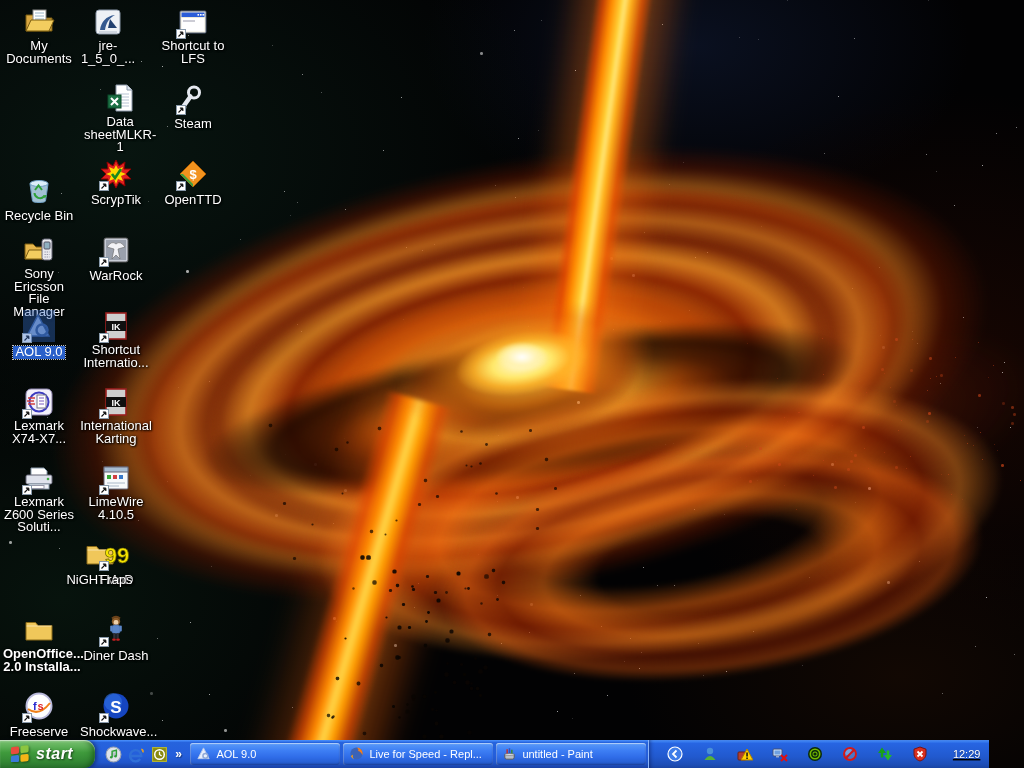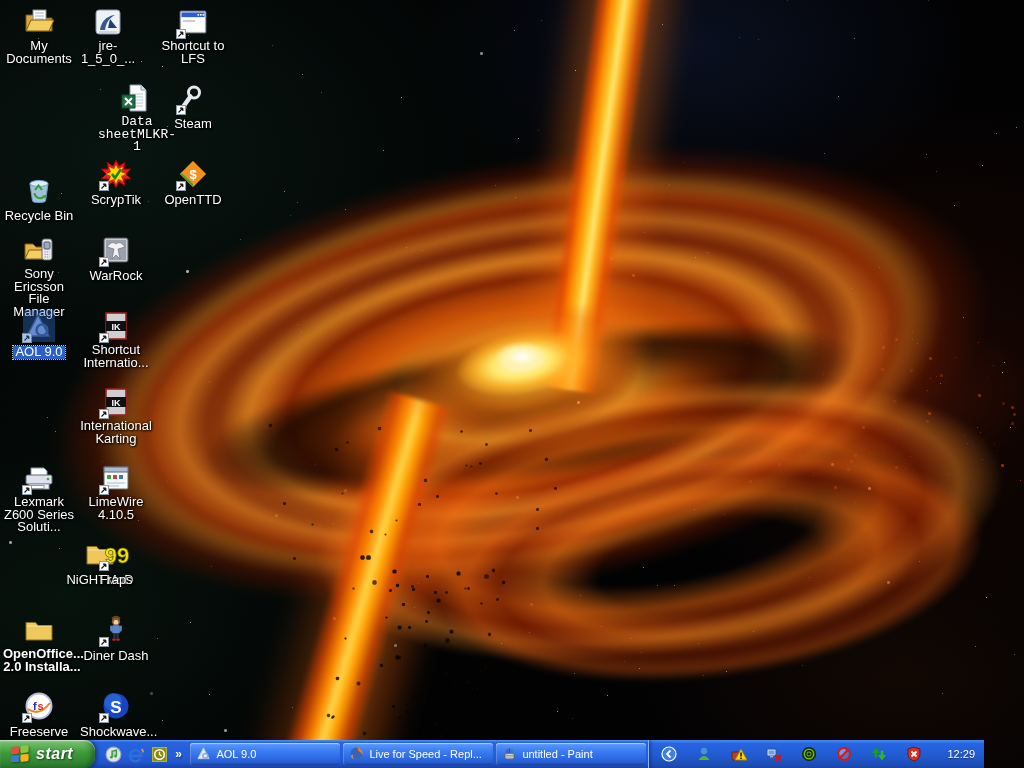--- a/index.html
+++ b/index.html
@@ -75,23 +75,23 @@
   .ql-icon{width:17px;height:17px;cursor:pointer;}
   .ql-icon svg{width:17px;height:17px;display:block;}
   .ql-chevron{color:#fff;font-size:12px;font-weight:bold;cursor:pointer;text-shadow:1px 1px 1px rgba(0,0,0,.4);margin-left:1px;}
   #tb-windows{display:flex;align-items:center;}
   .tb-btn{width:150px;height:22px;margin:0 1.5px;border-radius:3px;display:flex;align-items:center;gap:5px;
     padding:0 6px;box-sizing:border-box;color:#fff;font-size:11px;white-space:nowrap;overflow:hidden;cursor:pointer;
     background:linear-gradient(#5b9bf8,#3d7ef4 35%,#2f6ce8 65%,#2258c8 100%);
     box-shadow:inset 0 1px 1px rgba(255,255,255,.55), inset 0 -1px 2px rgba(0,0,40,.35), inset 1px 0 1px rgba(255,255,255,.25);}
   .tb-btn svg{width:15px;height:15px;flex:0 0 auto;}
   .tb-btn .tb-label{overflow:hidden;text-overflow:ellipsis;}
-  #tray{margin-left:auto;display:flex;align-items:center;gap:19px;padding:0 9px 0 12px;
+  #tray{margin-left:auto;display:flex;align-items:center;gap:19px;padding:0 9px 0 18px;
     background:linear-gradient(#4f91f9 0%,#3a80f4 6%,#2765e2 12%,#2159ce 60%,#1c48ab 100%);
-    border-left:1px solid #8ab4f8;box-shadow:inset 3px 0 4px -2px rgba(0,0,40,.45);}
+    border-left:1px solid #8ab4f8;box-shadow:inset 3px 0 4px -2px rgba(0,0,40,.45);text-decoration:underline;}
   .tray-icon{width:16px;height:16px;cursor:pointer;}
   .tray-icon svg{width:16px;height:16px;display:block;}
   #clock{color:#fff;font-size:11px;margin-left:6px;text-shadow:0 1px 1px rgba(0,0,0,.45);}
 </style>
 </head>
 <body>
 
 <div id="screen">
   <div id="wp">
     <div class="wl glowB"></div>
@@ -148,20 +148,35 @@
             <polygon points="15,5 26,26 4,26" fill="#8aa4cc" stroke="#2e4f86" stroke-width="1.5"></polygon>
             <circle cx="19" cy="20" r="5.5" fill="none" stroke="#2e4f86" stroke-width="2.5"></circle>
           </svg>
           <span class="shortcut-arrow">
             <svg viewBox="0 0 10 10">
               <rect x="0.5" y="0.5" width="9" height="9" fill="#fff" stroke="#8899aa"></rect>
               <path d="M2.5 7.5L6.8 3.2M6.8 3.2H3.9M6.8 3.2v2.9" stroke="#111" stroke-width="1.2" fill="none"></path>
             </svg>
           </span>
         </div><span class="dlabel">AOL 9.0</span></div>
+      <div class="dicon" style="left: 1px; top: 386px;"><div class="iconbox">
+          <svg viewBox="0 0 32 32">
+            <rect x="3" y="3" width="26" height="26" rx="5" fill="#f2f0fa" stroke="#8f86b0"></rect>
+            <circle cx="16" cy="16" r="9.5" fill="none" stroke="#3b3bbf" stroke-width="2"></circle>
+            <path d="M5 12h7M4 15h7M5 18h7" stroke="#d04040" stroke-width="1.4"></path>
+            <rect x="14" y="9" width="9" height="13" fill="#fff" stroke="#778"></rect>
+            <path d="M16 12h5M16 15h5M16 18h5" stroke="#7a5cc0" stroke-width="1.2"></path>
+          </svg>
+          <span class="shortcut-arrow">
+            <svg viewBox="0 0 10 10">
+              <rect x="0.5" y="0.5" width="9" height="9" fill="#fff" stroke="#8899aa"></rect>
+              <path d="M2.5 7.5L6.8 3.2M6.8 3.2H3.9M6.8 3.2v2.9" stroke="#111" stroke-width="1.2" fill="none"></path>
+            </svg>
+          </span>
+        </div><span class="dlabel">Lexmark X74-X7...</span></div>
       <div class="dicon" style="left: 1px; top: 462px;"><div class="iconbox">
           <svg viewBox="0 0 32 32">
             <path d="M8 13V6h13l3 3v4" fill="#fff" stroke="#8899aa"></path>
             <rect x="3" y="13" width="26" height="9" rx="1.5" fill="#dfe2ec" stroke="#667"></rect>
             <rect x="6" y="22" width="20" height="5" fill="#eef0f6" stroke="#8899aa"></rect>
             <rect x="8" y="23.5" width="13" height="3" fill="#fff" stroke="#99a"></rect>
             <circle cx="25" cy="17" r="1.3" fill="#44aa44"></circle>
           </svg>
           <span class="shortcut-arrow">
             <svg viewBox="0 0 10 10">
@@ -197,21 +212,21 @@
           </span>
         </div><span class="dlabel">Freeserve</span></div>
       <div class="dicon" style="left: 70px; top: 6px;"><div class="iconbox">
           <svg viewBox="0 0 32 32">
             <rect x="4" y="4" width="24" height="24" rx="3" fill="#eef1f5" stroke="#8a97a8"></rect>
             <path d="M8 24c1-8 6-14 15-15-6 3-9 8-10 15z" fill="#35598f"></path>
             <path d="M18 13l7 9h-9z" fill="#22406f"></path>
             <path d="M7 26h18" stroke="#b0bac8"></path>
           </svg>
         </div><span class="dlabel">jre-1_5_0_...</span></div>
-      <div class="dicon" style="left: 96px; top: 82px; font-family: Liberation Mono, monospace;"><div class="iconbox">
+      <div class="dicon" style="left: 82px; top: 82px;"><div class="iconbox">
           <svg viewBox="0 0 32 32">
             <path d="M12 3h11l5 5v21H12z" fill="#fff" stroke="#8a97a8"></path>
             <path d="M23 3v5h5" fill="#dde4ee" stroke="#8a97a8"></path>
             <path d="M14 12h11M14 15h11M14 18h11M14 21h11M14 24h11" stroke="#b8c4d4"></path>
             <rect x="4" y="13" width="13" height="13" fill="#1c7145" stroke="#0d4a2b"></rect>
             <path d="M7 16l7 7M14 16l-7 7" stroke="#fff" stroke-width="2"></path>
           </svg>
         </div><span class="dlabel">Data sheetMLKR-1</span></div>
       <div class="dicon" style="left: 78px; top: 158px;"><div class="iconbox">
           <svg viewBox="0 0 32 32">

